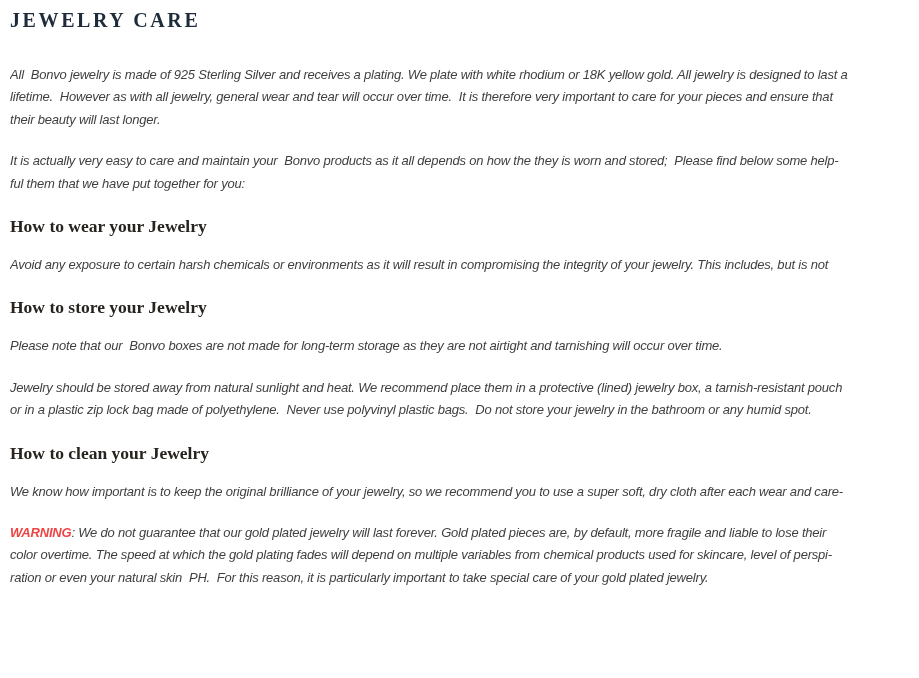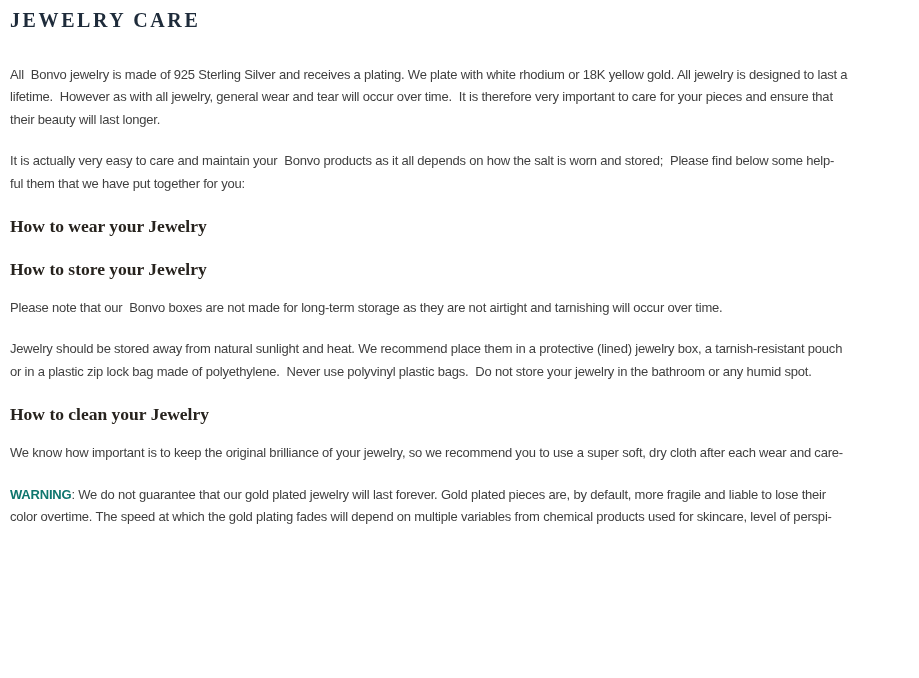--- a/index.html
+++ b/index.html
@@ -36,44 +36,46 @@
   .para {
     font-size: 13px;
     letter-spacing: -0.2px;
     color: #3f3f3f;
     line-height: 22.4px;
     margin: 0 0 19px 0;
   }
   .para .ln {
     white-space: pre;      
     overflow: hidden;
+    font-style: italic;
   }
-  .warning-label { font-weight: 700; color: #0f766e; }
+  .warning-label { font-weight: 700; color: #ef4444; }
 </style>
 </head>
 <body>
 
 <div class="page">
 
   <h1 class="page-title">JEWELRY CARE</h1>
 
   <div class="para">
       <div class="ln">All  Bonvo jewelry is made of 925 Sterling Silver and receives a plating. We plate with white rhodium or 18K yellow gold. All jewelry is designed to last a</div>
       <div class="ln">lifetime.  However as with all jewelry, general wear and tear will occur over time.  It is therefore very important to care for your pieces and ensure that</div>
       <div class="ln">their beauty will last longer.</div>
     </div>
 
   <div class="para">
-      <div class="ln">It is actually very easy to care and maintain your  Bonvo products as it all depends on how the salt is worn and stored;  Please find below some help-</div>
+      <div class="ln">It is actually very easy to care and maintain your  Bonvo products as it all depends on how the they is worn and stored;  Please find below some help-</div>
       <div class="ln">ful them that we have put together for you:</div>
     </div>
 
   <h2 class="section-heading">How to wear your Jewelry</h2>
 
   <div class="para">
+      <div class="ln">Avoid any exposure to certain harsh chemicals or environments as it will result in compromising the integrity of your jewelry. This includes, but is not</div>
     </div>
 
   <h2 class="section-heading">How to store your Jewelry</h2>
 
   <div class="para">
       <div class="ln">Please note that our  Bonvo boxes are not made for long-term storage as they are not airtight and tarnishing will occur over time.</div>
     </div>
 
   <div class="para">
       <div class="ln">Jewelry should be stored away from natural sunlight and heat. We recommend place them in a protective (lined) jewelry box, a tarnish-resistant pouch</div>
@@ -82,15 +84,16 @@
 
   <h2 class="section-heading">How to clean your Jewelry</h2>
 
   <div class="para">
       <div class="ln">We know how important is to keep the original brilliance of your jewelry, so we recommend you to use a super soft, dry cloth after each wear and care-</div>
     </div>
 
   <div class="para">
     <div class="ln"><span class="warning-label">WARNING</span><span>: We do not guarantee that our gold plated jewelry will last forever. Gold plated pieces are, by default, more fragile and liable to lose their</span></div>
     <div class="ln">color overtime. The speed at which the gold plating fades will depend on multiple variables from chemical products used for skincare, level of perspi-</div>
+    <div class="ln">ration or even your natural skin  PH.  For this reason, it is particularly important to take special care of your gold plated jewelry.</div>
   </div>
 
 </div>
 
 </body></html>

